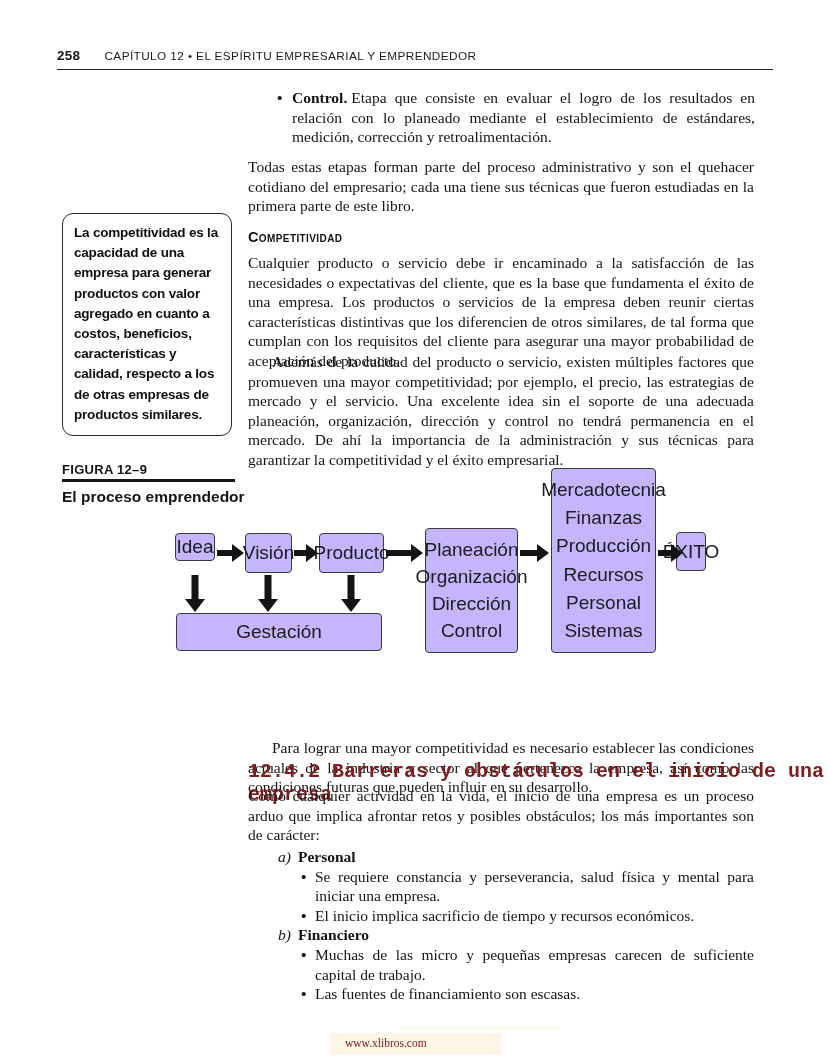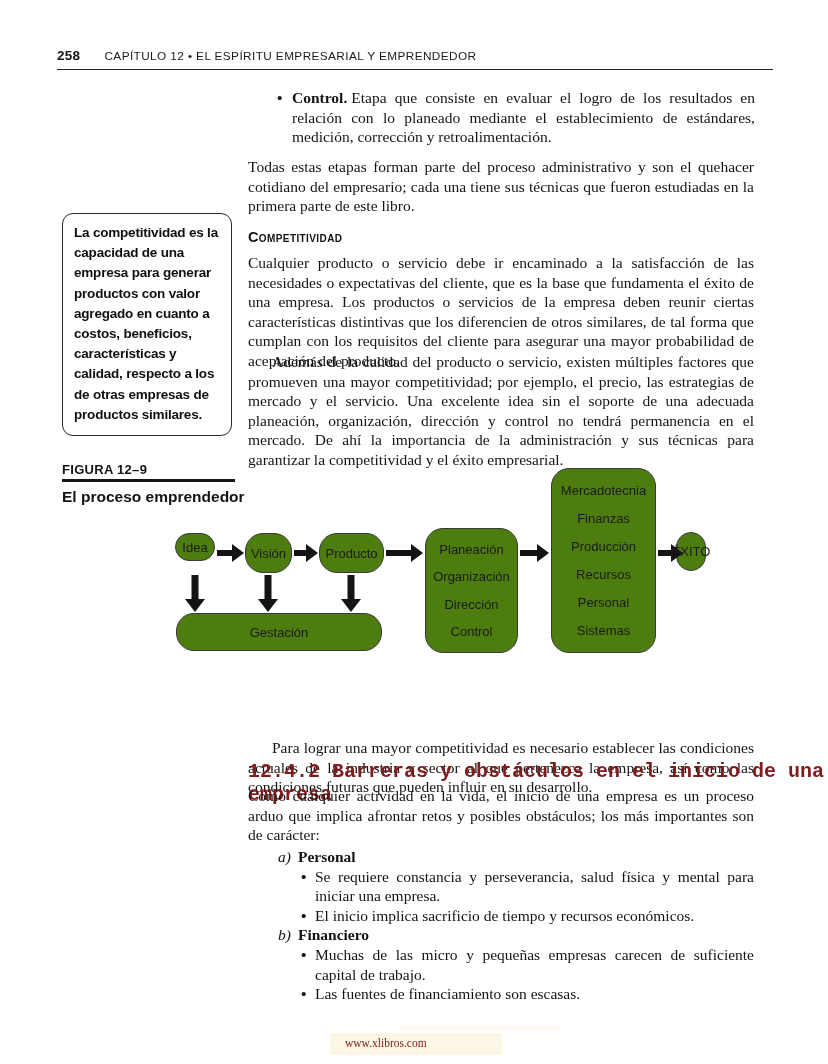--- a/index.html
+++ b/index.html
@@ -27,23 +27,23 @@
         font-family:"Liberation Sans",sans-serif;font-weight:bold;font-size:13.5px;
         line-height:20.2px;letter-spacing:-.2px;color:#0f0f0f;background:#fff;}
   
   .smallcaps{font-family:"Liberation Sans",sans-serif;font-weight:bold;font-size:14.5px;
              font-variant:small-caps;letter-spacing:.4px;color:#101010;}
   
   .figlabel{font-family:"Liberation Sans",sans-serif;font-weight:bold;font-size:13px;letter-spacing:.3px;}
   .figrule{position:absolute;left:62px;top:479px;width:173px;height:3px;background:#161616;}
   .figtitle{font-family:"Liberation Sans",sans-serif;font-weight:bold;font-size:15.5px;}
   
-  .dbox{position:absolute;background:#4d7c0f;border:1.6px solid #3a3a3a;border-radius:18px;
+  .dbox{position:absolute;background:#c4b5fd;border:1.6px solid #3a3a3a;border-radius:4px;
         display:flex;align-items:center;justify-content:center;box-sizing:border-box;
-        font-family:"Liberation Sans",sans-serif;font-size:13px;color:#1c1c1c;}
+        font-family:"Liberation Sans",sans-serif;font-size:19px;color:#1c1c1c;}
   .dbox.multi{flex-direction:column;justify-content:space-around;padding:7px 3px;text-align:center;}
   .ha{position:absolute;height:18px;}
   .ha::before{content:"";position:absolute;left:0;right:10px;top:50%;transform:translateY(-50%);
               height:6px;background:#141414;}
   .ha::after{content:"";position:absolute;right:0;top:50%;transform:translateY(-50%);
              border-left:12px solid #141414;border-top:9px solid transparent;border-bottom:9px solid transparent;}
   .va{position:absolute;width:22px;}
   .va::before{content:"";position:absolute;top:0;bottom:11px;left:50%;transform:translateX(-50%);
               width:7px;background:#141414;}
   .va::after{content:"";position:absolute;bottom:0;left:50%;transform:translateX(-50%);

